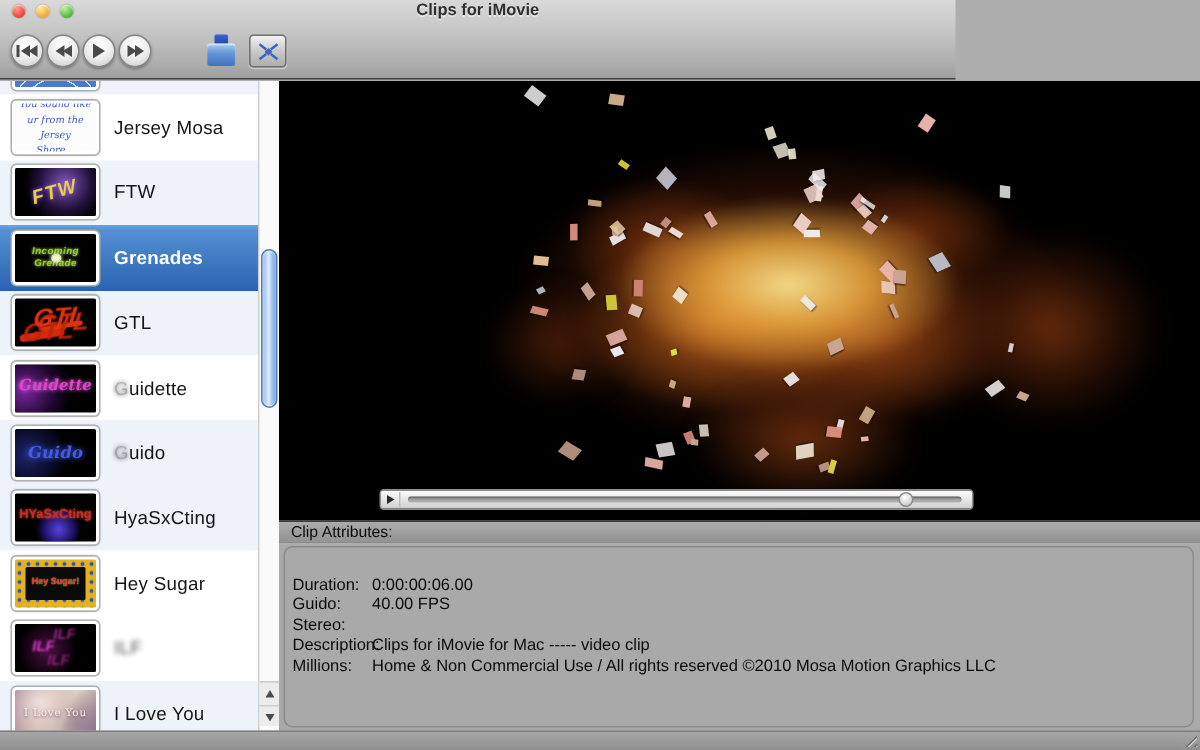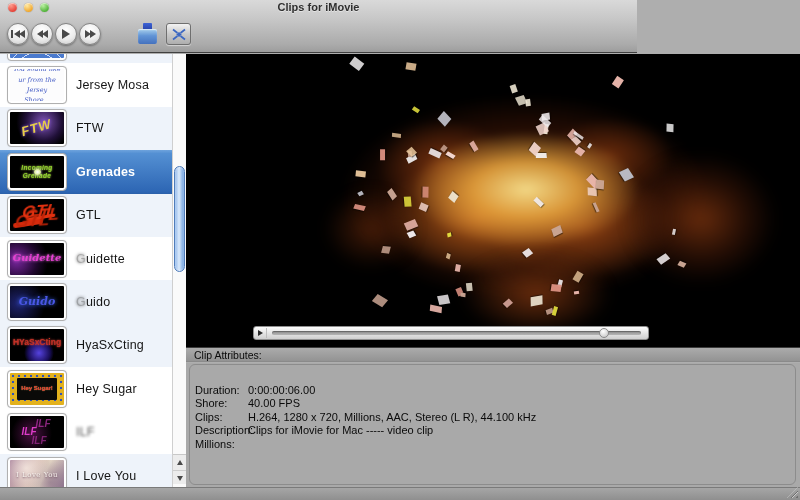--- a/index.html
+++ b/index.html
@@ -358,33 +358,33 @@
 
   <div id="attr-header">Clip Attributes:</div>
   <div id="attr-panel">
     <div id="attr-grid">
 
     <div class="attr-row alt">
           <span class="attr-label">Duration:</span>
           <span class="attr-value">0:00:00:06.00</span>
         </div>
         <div class="attr-row">
-          <span class="attr-label">Shore:</span>
+          <span class="attr-label">Guido:</span>
           <span class="attr-value">40.00 FPS</span>
         </div>
         <div class="attr-row alt">
-          <span class="attr-label">Clips:</span>
-          <span class="attr-value">H.264, 1280 x 720, Millions, AAC, Stereo (L R), 44.100 kHz</span>
+          <span class="attr-label">Stereo:</span>
         </div>
         <div class="attr-row alt">
           <span class="attr-label">Description:</span>
           <span class="attr-value">Clips for iMovie for Mac ----- video clip</span>
         </div>
         <div class="attr-row">
           <span class="attr-label">Millions:</span>
+          <span class="attr-value">Home &amp; Non Commercial Use / All rights reserved ©2010 Mosa Motion Graphics LLC</span>
         </div>
       </div>
   </div>
 
   <div id="bottom-strip">
     <div id="resize-grip"></div>
   </div>
 
 </div>
 

